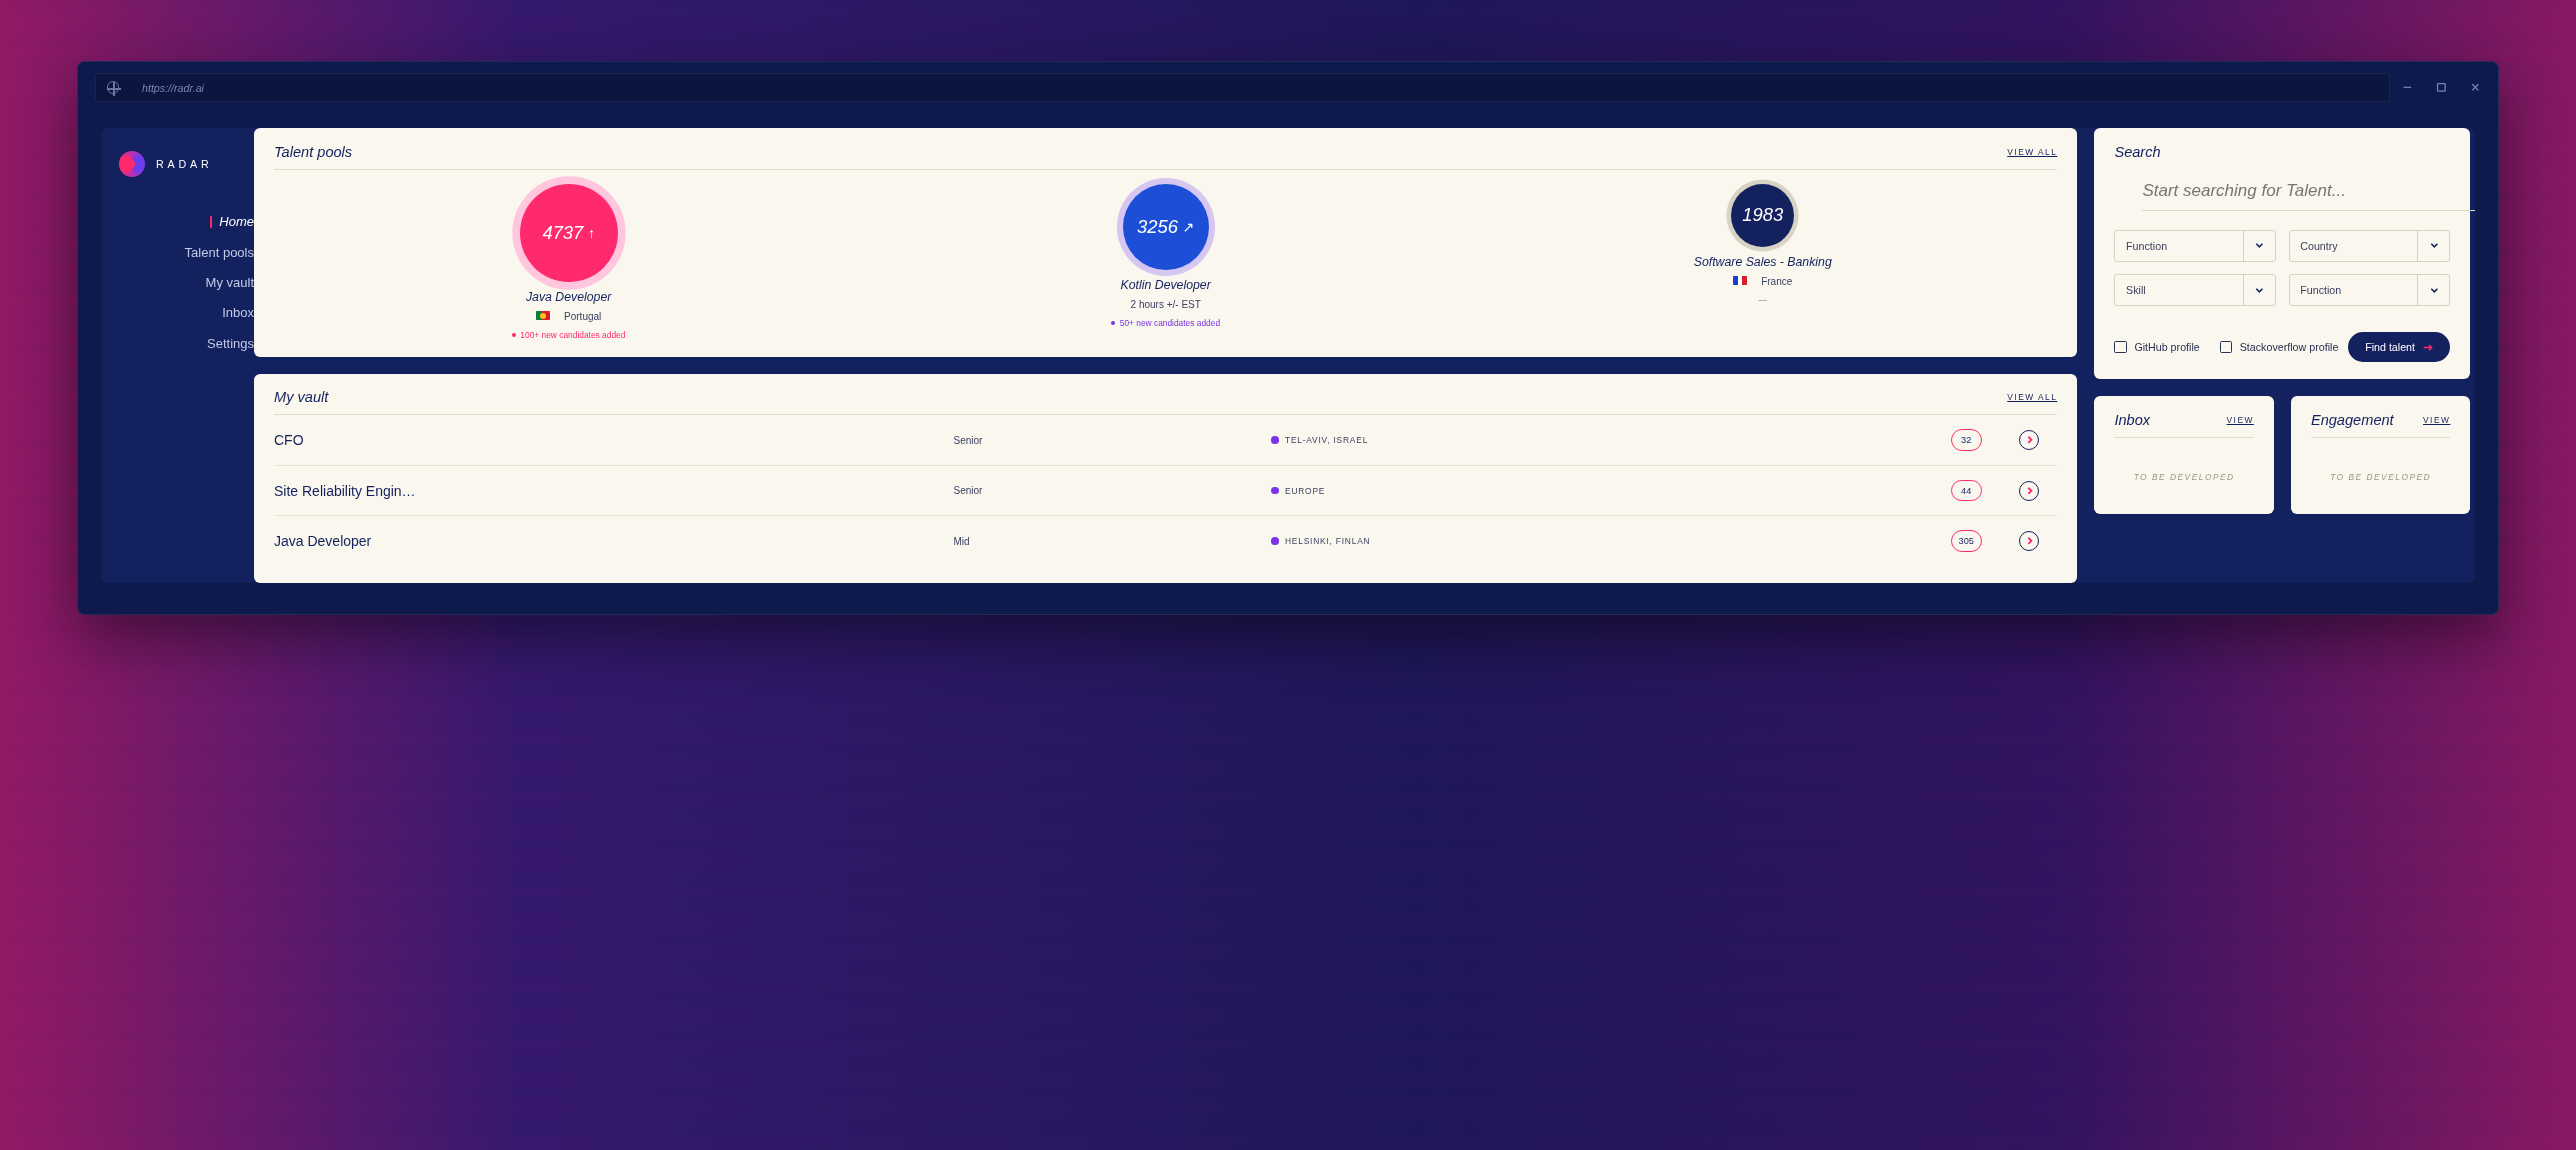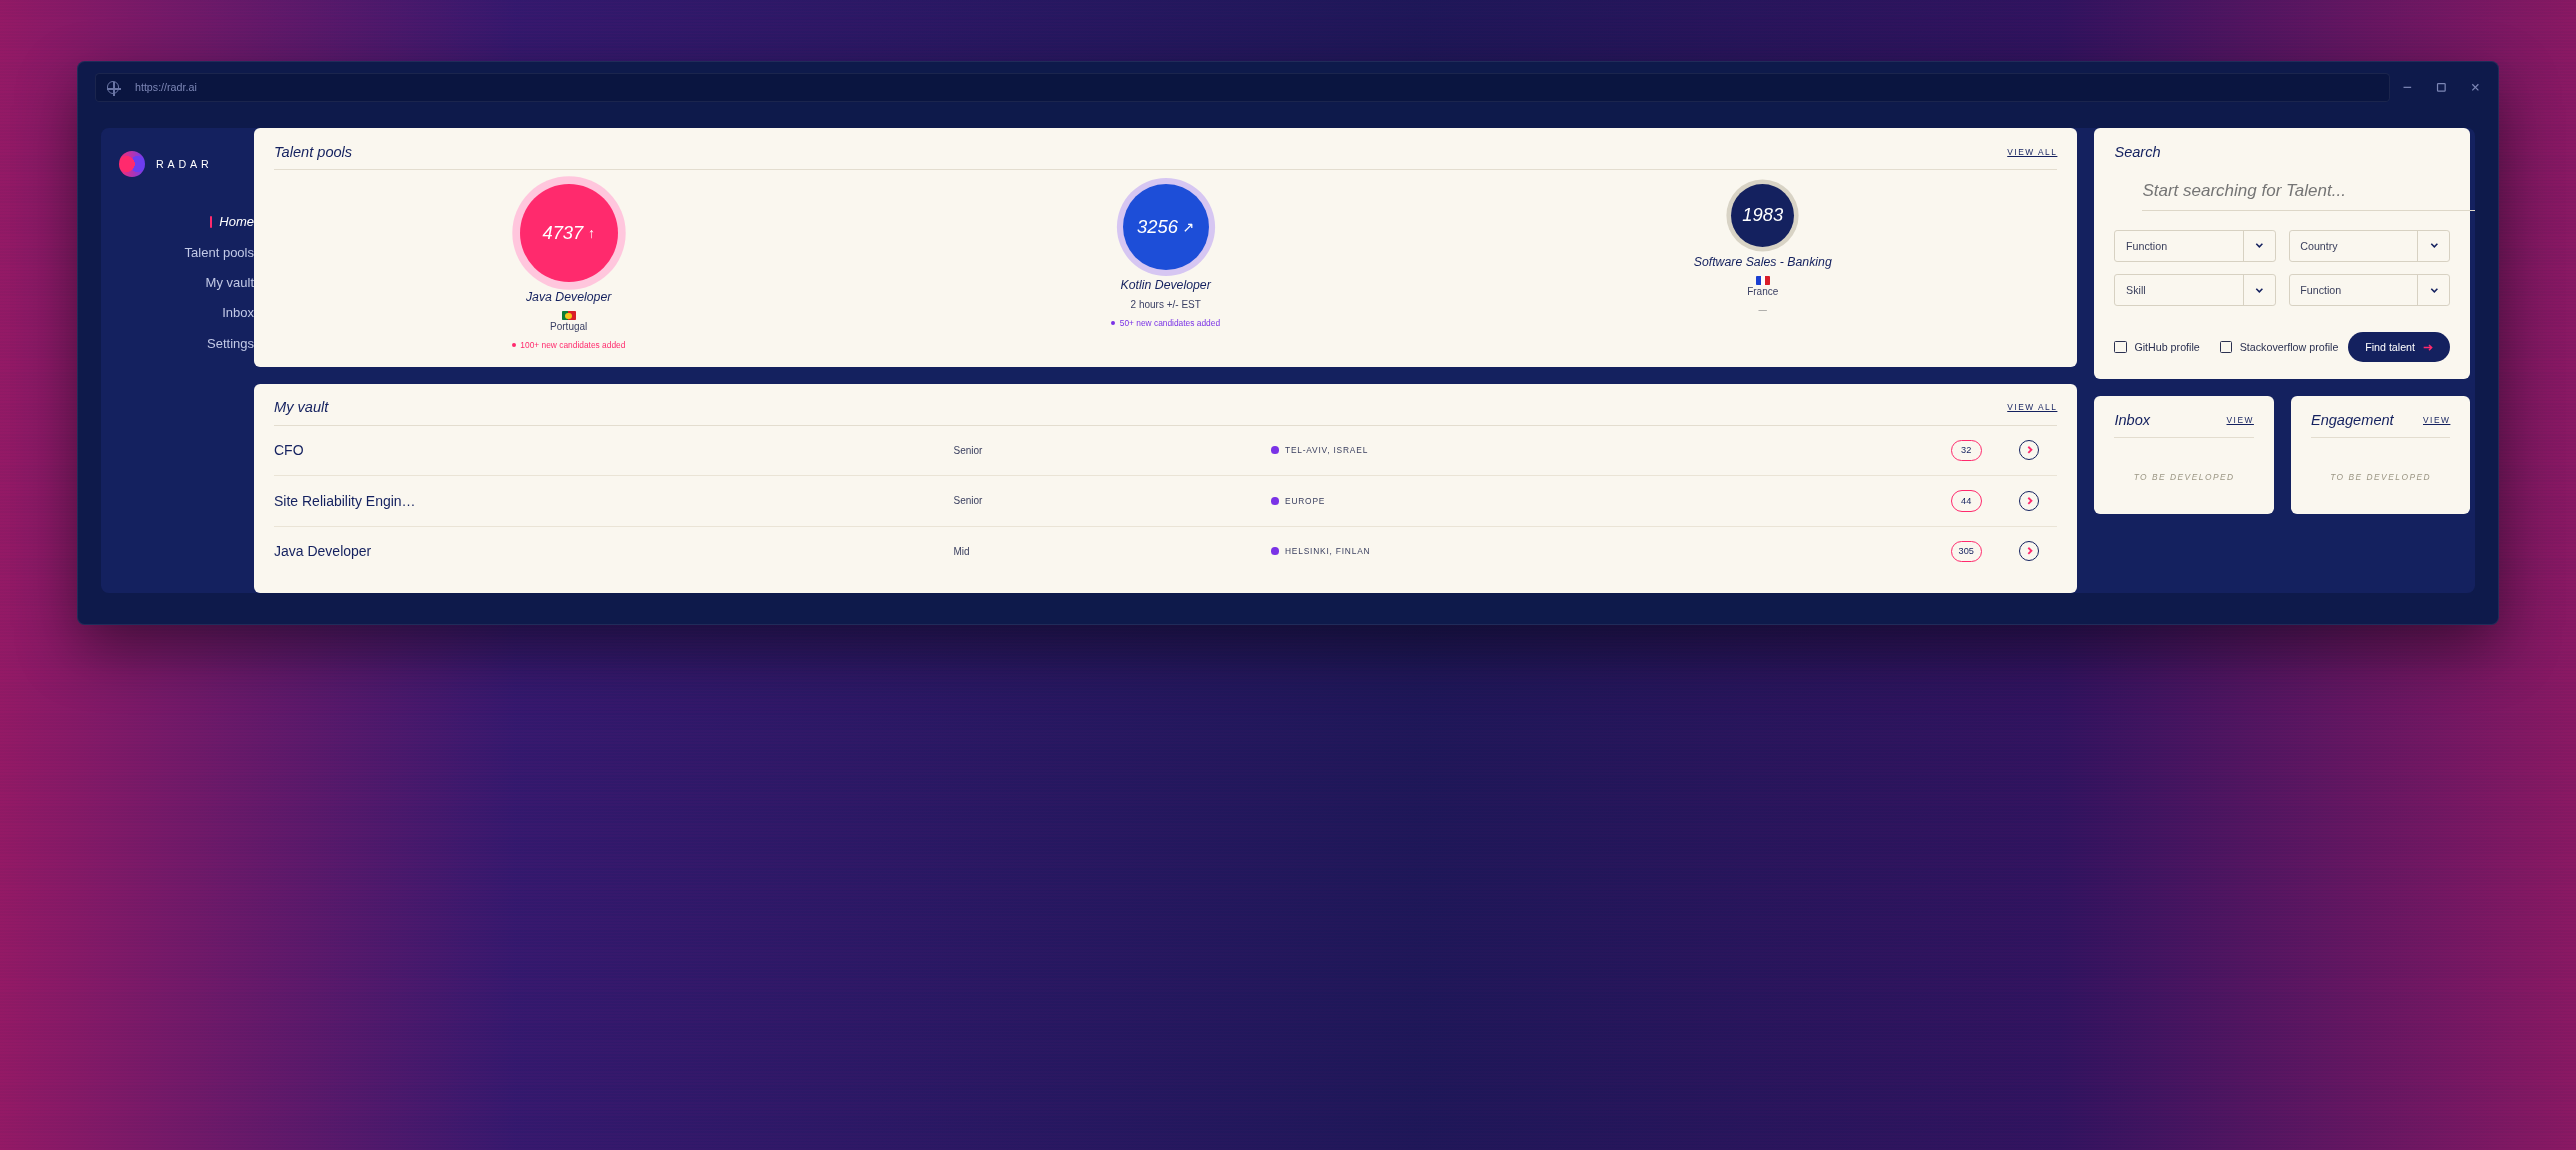--- a/index.html
+++ b/index.html
@@ -22,27 +22,28 @@
     box-shadow: 0 23px 61px rgba(0,0,0,.45);
     padding-bottom: 31px;
   }
 
   .chrome {
     display: flex; align-items: center; gap: 10.7px;
     padding: 10.7px 17px;
   }
   .urlbar {
     flex: 1;
-    display: flex; align-items: flex-start; gap: 16px;
+    display: flex; align-items: flex-end; gap: 23px;
     background: #0a1540;
     border: 0.8px solid rgba(255,255,255,.07);
     border-radius: 4.6px;
     padding: 7.7px 10.7px;
     color: #7c86b5;
     font-size: 10.7px;
+    font-style: italic;
   }
   .globe {
     width: 12.3px; height: 12.3px; border: 1.2px solid #6a75a5; border-radius: 50%;
     position: relative;
   }
   .globe::before, .globe::after { content:""; position:absolute; border:0.8px solid #6a75a5; }
   .globe::before { left:5.4px; top:-0.8px; width:0; height:12.3px; }
   .globe::after  { left:-0.8px; top:5.4px; width:12.3px; height:0; }
 
   .winbtns { display:flex; gap:21.5px; color:#7c86b5; }
@@ -87,21 +88,21 @@
   .pool { display:flex; flex-direction:column; align-items:center; gap:7.7px; width:146px; }
   .bubble {
     border-radius:50%; display:flex; align-items:center; justify-content:center;
     color:#fff; font-style:italic; font-size:18.4px; gap:4.6px; position:relative;
   }
   .bubble .arrow { font-style:normal; font-size:14px; }
   .b1 { width:98px; height:98px; background:#ff2a6d; box-shadow:0 0 0 7.7px #ffc6dd; }
   .b2 { width:86px; height:86px; background:#1d4ed8; box-shadow:0 0 0 6.1px #d6c6f2; }
   .b3 { width:63px;  height:63px;  background:#14215f; box-shadow:0 0 0 4.6px #d8d3c5; }
   .pool-title { font-style:italic; font-size:12.3px; text-align:center; }
-  .pool-sub { font-size:10px; color:#3a3f63; display:flex; align-items:center; gap:1px;flex-direction:column; }
+  .pool-sub { font-size:10px; color:#3a3f63; display:flex; gap:14px; }
   .flag { width:14px; height:9.2px; display:inline-block; border-radius:0.8px; }
   .flag-pt { background: linear-gradient(90deg,#0a7d36 40%, #d91e2a 40%); position:relative; }
   .flag-pt::after{ content:""; position:absolute; left:3.8px; top:1.5px; width:6.1px; height:6.1px; border-radius:50%; background:#f5c518; }
   .flag-fr { background: linear-gradient(90deg,#1a3fd1 33.3%, #fff 33.3% 66.6%, #d91e2a 66.6%); }
   .pool-note { font-size:8.4px; display:flex; align-items:center; gap:4.6px; }
   .dot { width:3.8px; height:3.8px; border-radius:50%; display:inline-block; }
   .dot.pink{ background:#ff2a6d;} .dot.purple{ background:#7a33e6;}
   .note-pink{ color:#ff2a6d;} .note-purple{ color:#7a33e6;} .note-dash{ color:#888; }
 
   

